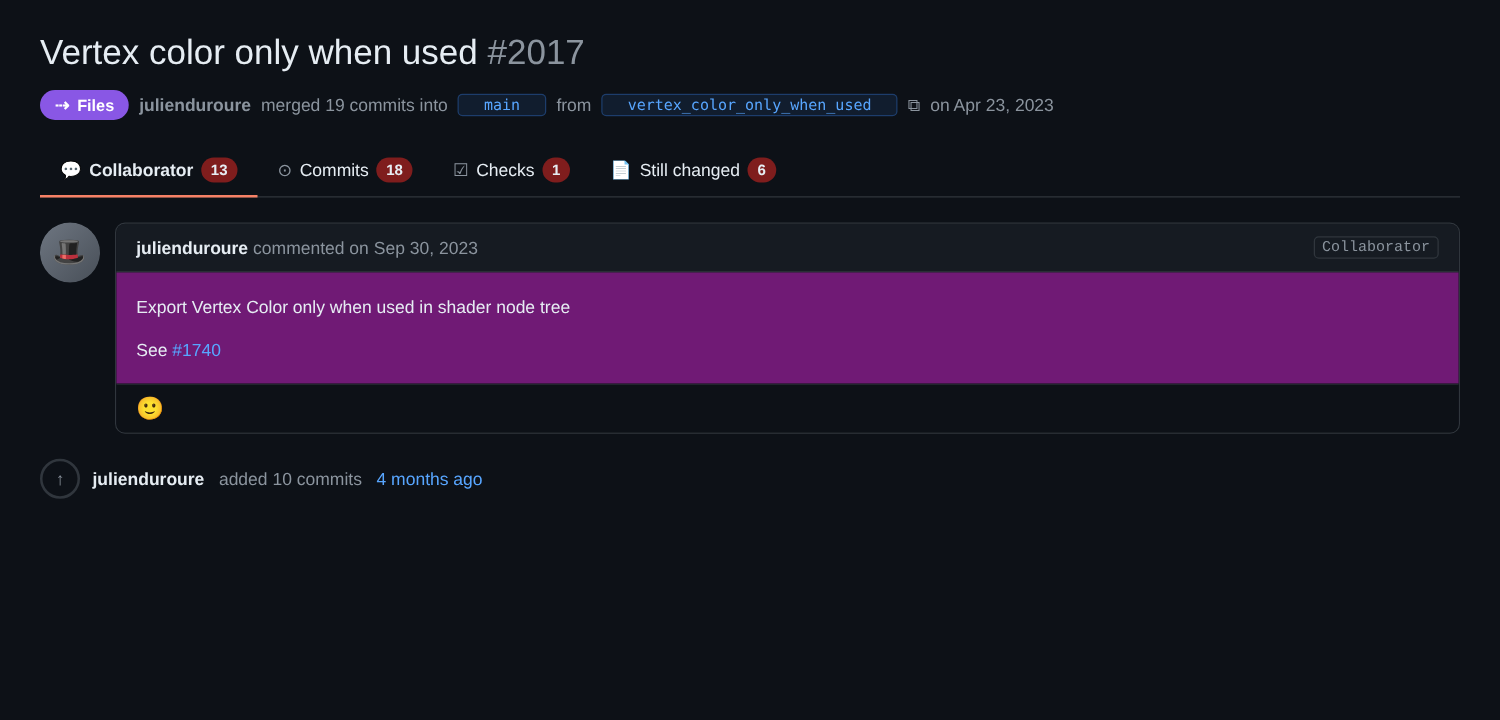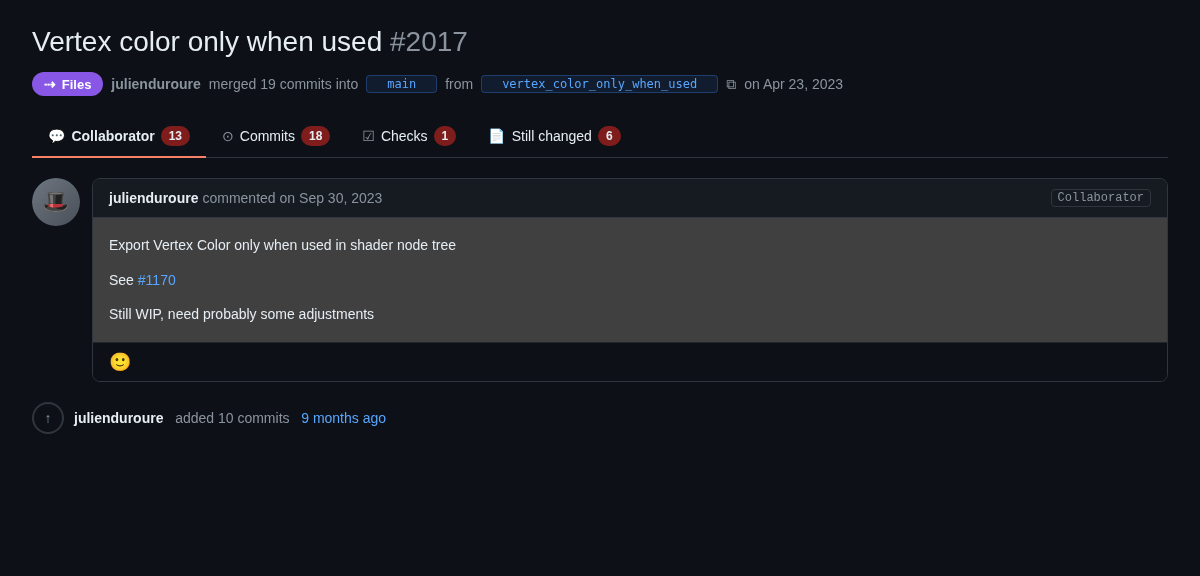--- a/index.html
+++ b/index.html
@@ -175,21 +175,21 @@
       border: 1px solid #30363d;
       color: #8b949e;
       border-radius: 4px;
       padding: 1px 6px;
       font-size: 12px;
       font-family: Liberation Mono, monospace;
     }
 
     .comment-body {
       padding: 16px;
-      background-color: #404040;
+      background-color: #701a75;
       color: #e6edf3;
       line-height: 1.6;
     }
 
     .comment-body p {
       margin-bottom: 12px;
     }
 
     .comment-body p:last-child {
       margin-bottom: 0;
@@ -302,34 +302,33 @@
       <div class="comment-header-left">
         <strong class="username">julienduroure</strong>
         <span>commented on</span>
         <span>Sep 30, 2023</span>
       </div>
       <span class="collaborator-badge">Collaborator</span>
     </div>
     <div class="comment-body">
       <p>Export Vertex Color only when used in shader node tree</p>
       <p>
-        <span>See</span>&nbsp;<a class="link" href="#">#1170</a>
+        <span>See</span>&nbsp;<a class="link" href="#">#1740</a>
       </p>
-      <p>Still WIP, need probably some adjustments</p>
     </div>
     <div class="comment-footer">
       <span class="emoji-reaction">🙂</span>
     </div>
   </div>
 </div>
 
 <div class="commit-added">
   <div class="commit-added-icon">
     <span>↑</span>
   </div>
   <span>
     <strong class="username">julienduroure</strong>
     <span>&nbsp;</span>
     <span>added 10 commits</span>
     &nbsp;
-    <a class="months-link" href="#">9 months ago</a>
+    <a class="months-link" href="#">4 months ago</a>
   </span>
 </div>
 
 </body></html>

